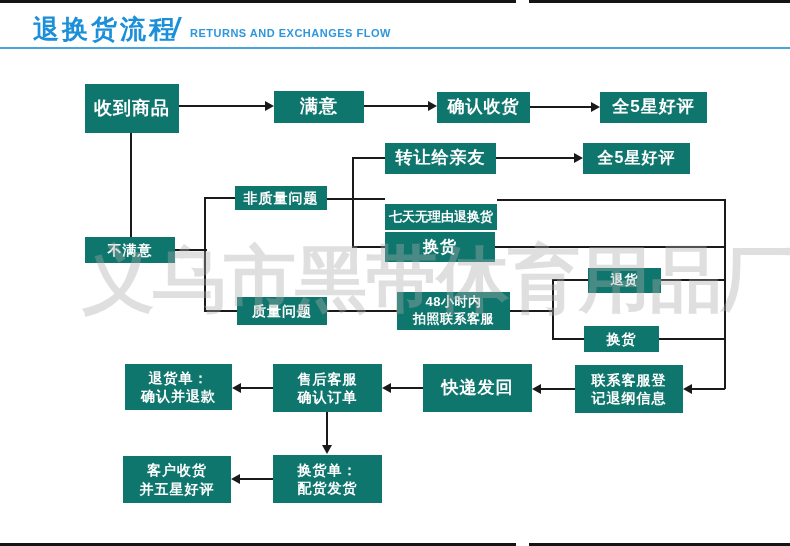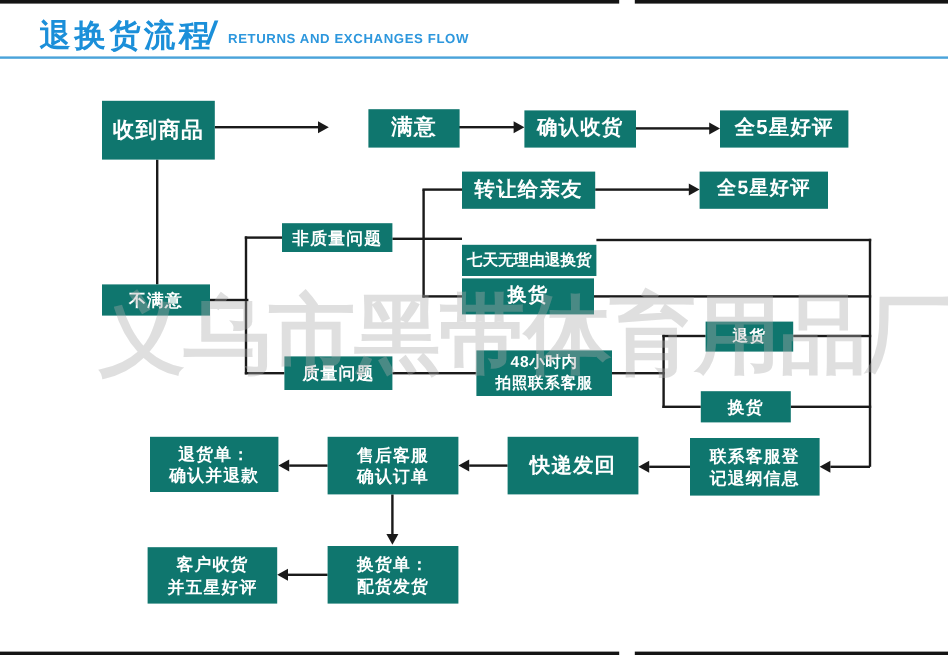--- a/index.html
+++ b/index.html
@@ -80,21 +80,21 @@
   <div class="hl" style="left:241px;top:387px;width:32px;"></div>
   <div class="ah ah-l" style="left:232px;top:383px;"></div>
   <div class="vl" style="left:326px;top:412px;height:34px;"></div>
   <div class="ah ah-d" style="left:322px;top:445px;"></div>
   <div class="hl" style="left:240px;top:478px;width:33px;"></div>
   <div class="ah ah-l" style="left:231px;top:474px;"></div>
 
   <div class="box" style="left:85px;top:84px;width:94px;height:49px;font-size:18px;">
       <span>收到商品</span>
     </div>
-  <div class="box" style="left:274px;top:91px;width:76px;height:32px;font-size:18px;margin-left:33px;">
+  <div class="box" style="left:274px;top:91px;width:90px;height:32px;font-size:18px;">
       <span>满意</span>
     </div>
   <div class="box" style="left:437px;top:92px;width:93px;height:31px;font-size:17px;">
       <span>确认收货</span>
     </div>
   <div class="box" style="left:600px;top:92px;width:107px;height:31px;font-size:17px;">
       <span>全5星好评</span>
     </div>
   <div class="box" style="left:385px;top:143px;width:111px;height:31px;font-size:17px;">
       <span>转让给亲友</span>

